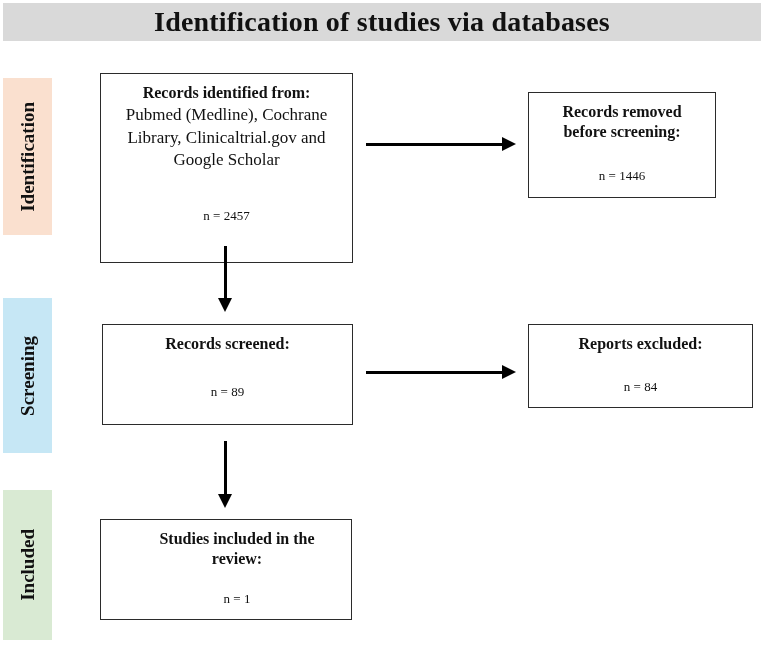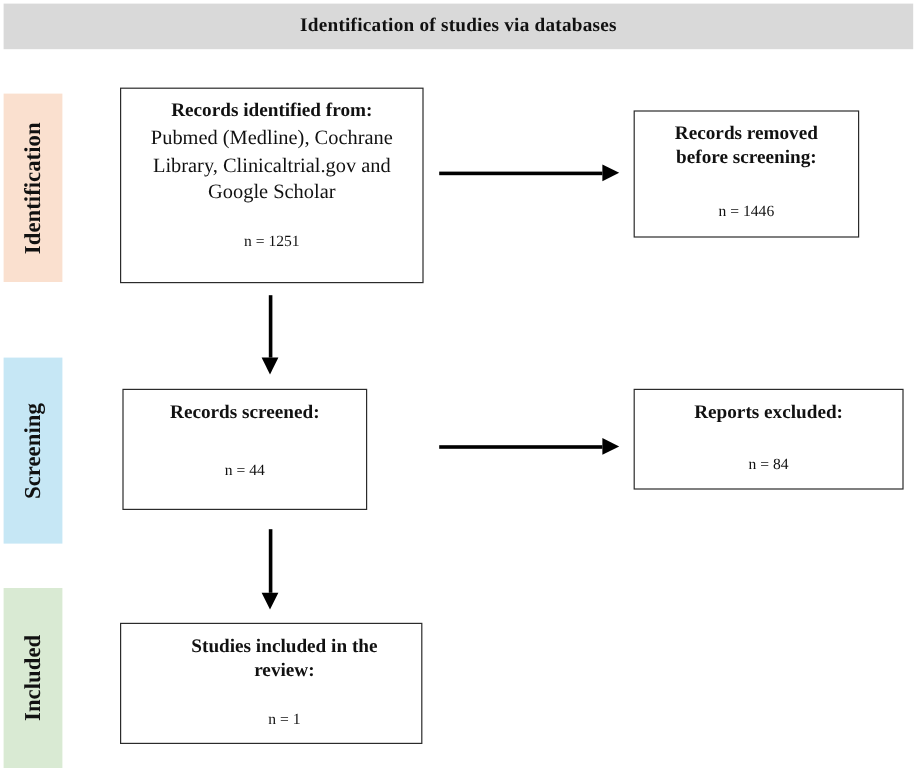--- a/index.html
+++ b/index.html
@@ -16,21 +16,21 @@
   
   .header-bar {
     position: absolute;
     left: 3px; top: 3px;
     width: 758px; height: 38px;
     background: #d9d9d9;
     display: flex; align-items: center; justify-content: center;
   }
   .header-title {
     font-weight: bold;
-    font-size: 16px;
+    font-size: 28px;
     letter-spacing: 0.2px;
   }
 
   
   .stage-band {
     position: absolute;
     left: 3px;
     width: 49px;
     display: flex; align-items: center; justify-content: center;
   }
@@ -54,23 +54,23 @@
     display: flex;
     flex-direction: column;
     align-items: center;
     text-align: center;
     padding: 9px 10px 12px 10px;
   }
   .box-title { font-weight: bold; font-size: 16px; line-height: 1.28; }
   .box-body  { font-size: 17px; line-height: 1.3; max-width: 210px; margin-top: 1px; }
   .box-count { font-size: 13px; margin-top: auto; }
 
-  #box-records-identified { left: 100px; top: 73px;  width: 253px; height: 163px; padding-bottom: 26px; }
+  #box-records-identified { left: 100px; top: 73px;  width: 253px; height: 190px; padding-bottom: 38px; }
   #box-records-removed    { left: 528px; top: 92px;  width: 188px; height: 106px; padding-bottom: 13px; }
-  #box-records-screened   { left: 102px; top: 324px; width: 204px; height: 101px; padding-bottom: 24px; }
+  #box-records-screened   { left: 102px; top: 324px; width: 251px; height: 101px; padding-bottom: 24px; }
   #box-reports-excluded   { left: 528px; top: 324px; width: 225px; height: 84px;  padding-bottom: 12px; }
   #box-studies-included   { left: 100px; top: 519px; width: 252px; height: 101px; padding-bottom: 12px; padding-left: 32px; }
 
   
   .arrow-h { position: absolute; display: flex; align-items: center; }
   .arrow-h .shaft { height: 3px; background: #000000; flex: 1; }
   .arrow-h .head {
     width: 0; height: 0;
     border-left: 14px solid #000000;
     border-top: 7px solid transparent;
@@ -105,31 +105,31 @@
   <div class="stage-band" id="band-screening">
     <span class="stage-label">Screening</span>
   </div>
   <div class="stage-band" id="band-included">
     <span class="stage-label">Included</span>
   </div>
 
   <div class="flow-box" id="box-records-identified">
     <div class="box-title">Records identified from:</div>
     <div class="box-body">Pubmed (Medline), Cochrane Library, Clinicaltrial.gov and Google Scholar</div>
-    <div class="box-count">n = 1251</div>
+    <div class="box-count">n = 2457</div>
   </div>
 
   <div class="flow-box" id="box-records-removed">
     <div class="box-title">Records removed before screening:</div>
     <div class="box-count">n = 1446</div>
   </div>
 
   <div class="flow-box" id="box-records-screened">
     <div class="box-title">Records screened:</div>
-    <div class="box-count">n = 44</div>
+    <div class="box-count">n = 89</div>
   </div>
 
   <div class="flow-box" id="box-reports-excluded">
     <div class="box-title">Reports excluded:</div>
     <div class="box-count">n = 84</div>
   </div>
 
   <div class="flow-box" id="box-studies-included">
     <div class="box-title">Studies included in the review:</div>
     <div class="box-count">n = 1</div>

